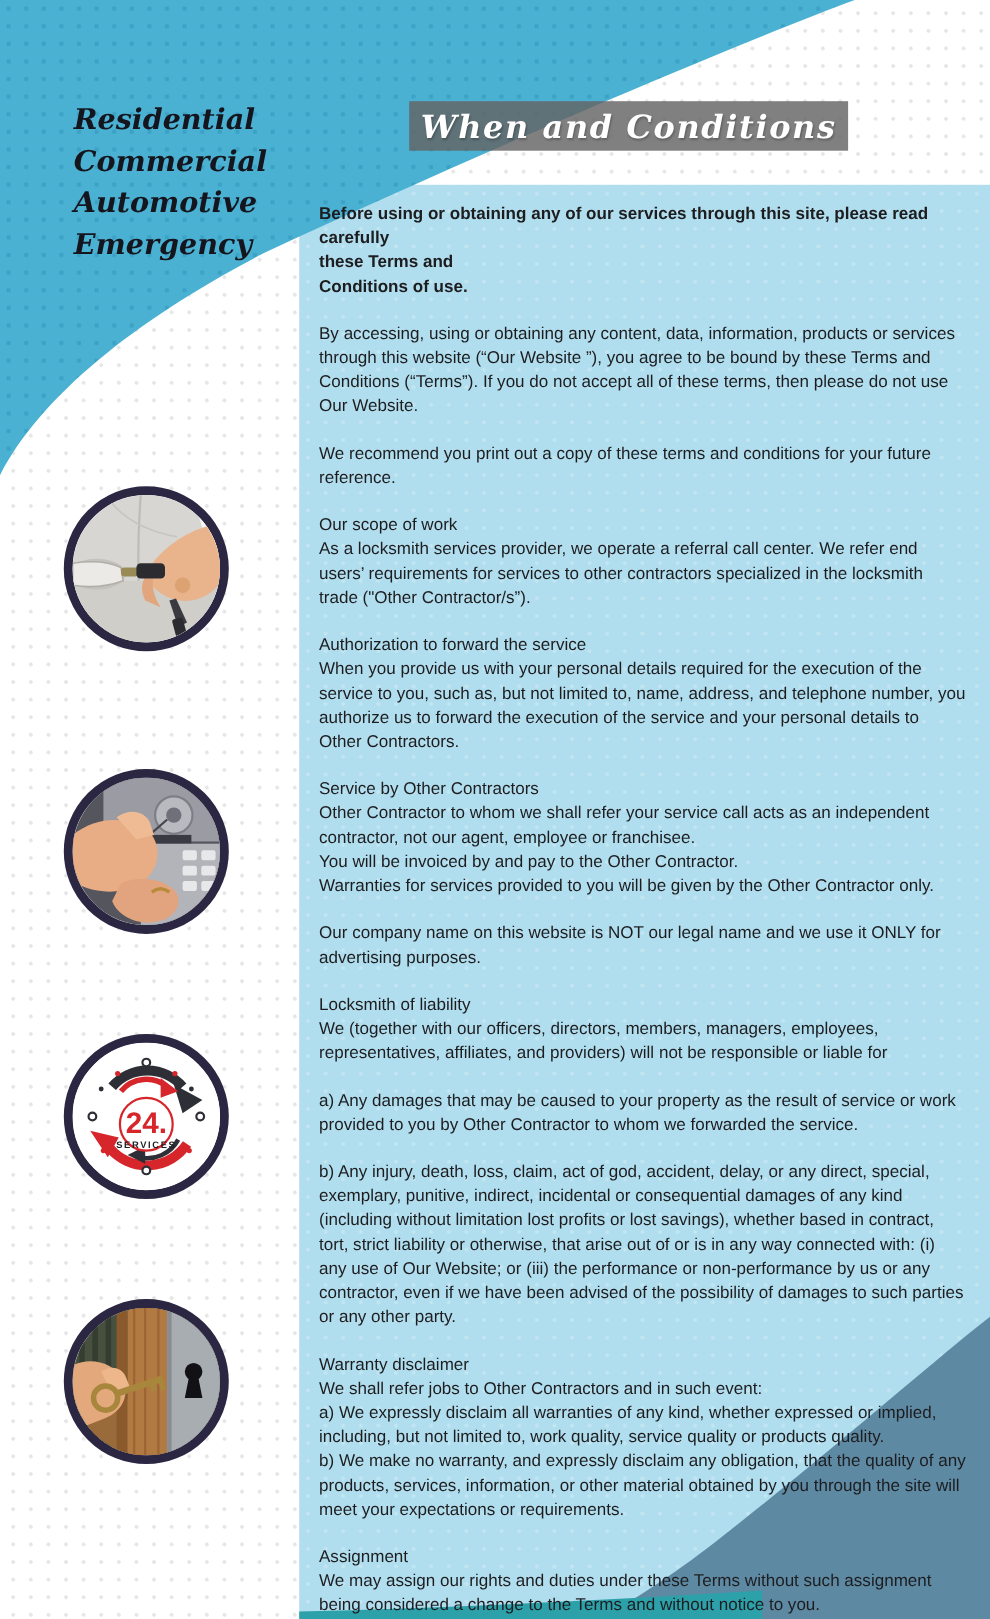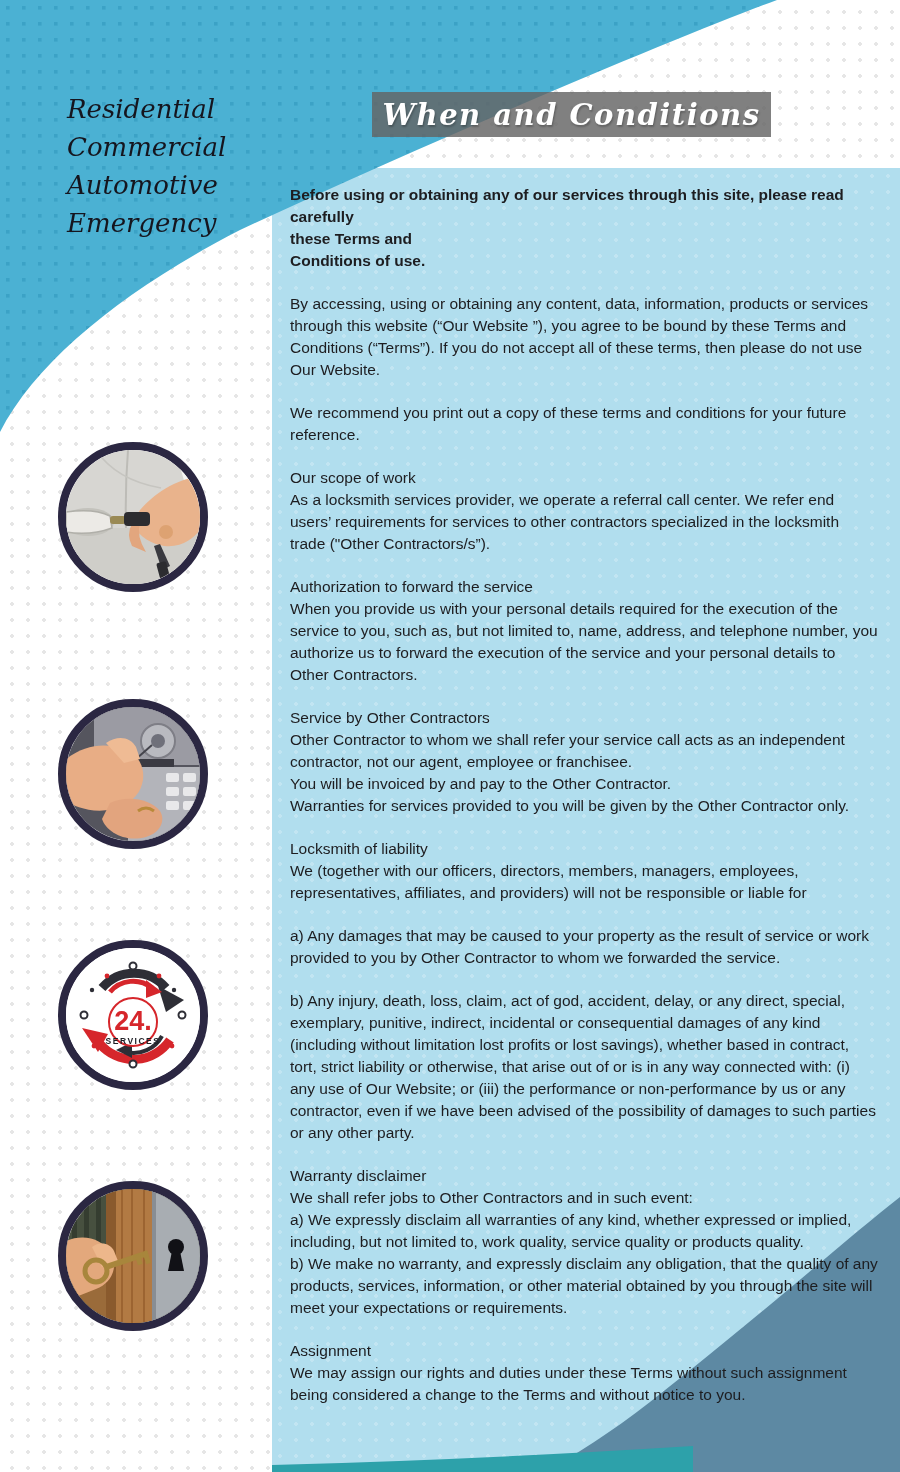--- a/index.html
+++ b/index.html
@@ -33,21 +33,21 @@
     font-size:29px; color:#ffffff; letter-spacing:1.5px; white-space:nowrap;
     text-shadow:1px 2px 2px rgba(0,0,0,0.25);
   }
   .logo{
     position:absolute; left:22px; top:40px; z-index:6;
     font-family:"DejaVu Serif", serif; font-style:italic; font-weight:700;
     font-size:31px; color:#ffffff; letter-spacing:1px; white-space:nowrap;
   }
   .services{position:absolute; left:67px; top:90px; z-index:6;}
   .service-item{
-    font-family:"DejaVu Serif", serif; font-style:italic; font-weight:400;
+    font-family:"DejaVu Serif", serif; font-style:italic; font-weight:700;
     font-size:26px; line-height:38px; color:#15151e; white-space:nowrap;
   }
   
   .terms{
     position:absolute; left:290px; top:184px; width:588px; z-index:5;
     color:#1d1d20; font-size:15.5px; line-height:22px;
   }
   .terms .section{margin-top:21px;}
   .terms .section:first-child{margin-top:0;font-weight:bold;}
   .terms h3{margin:0; font-size:15.5px; line-height:22px; font-weight:400;}
@@ -97,31 +97,34 @@
 Conditions of use.</p>
       </div>
       <div class="section">
         <p>By accessing, using or obtaining any content, data, information, products or services through this website (“Our Website ”), you agree to be bound by these Terms and Conditions (“Terms”). If you do not accept all of these terms, then please do not use Our Website.</p>
       </div>
       <div class="section">
         <p>We recommend you print out a copy of these terms and conditions for your future reference.</p>
       </div>
       <div class="section">
         <h3>Our scope of work</h3>
-        <p>As a locksmith services provider, we operate a referral call center. We refer end users’ requirements for services to other contractors specialized in the locksmith trade ("Other Contractors/s”).</p>
+        <p>As a locksmith services provider, we operate a referral call center. We refer end users’ requirements for services to other contractors specialized in the locksmith trade ("Other Contractor/s”).</p>
       </div>
       <div class="section">
         <h3>Authorization to forward the service</h3>
         <p>When you provide us with your personal details required for the execution of the service to you, such as, but not limited to, name, address, and telephone number, you authorize us to forward the execution of the service and your personal details to Other Contractors.</p>
       </div>
       <div class="section">
         <h3>Service by Other Contractors</h3>
         <p>Other Contractor to whom we shall refer your service call acts as an independent contractor, not our agent, employee or franchisee.
 You will be invoiced by and pay to the Other Contractor.
 Warranties for services provided to you will be given by the Other Contractor only.</p>
+      </div>
+      <div class="section">
+        <p>Our company name on this website is NOT our legal name and we use it ONLY for advertising purposes.</p>
       </div>
       <div class="section">
         <h3>Locksmith of liability</h3>
         <p>We (together with our officers, directors, members, managers, employees, representatives, affiliates, and providers) will not be responsible or liable for</p>
       </div>
       <div class="section">
         <p>a) Any damages that may be caused to your property as the result of service or work provided to you by Other Contractor to whom we forwarded the service.</p>
       </div>
       <div class="section">
         <p>b) Any injury, death, loss, claim, act of god, accident, delay, or any direct, special, exemplary, punitive, indirect, incidental or consequential damages of any kind (including without limitation lost profits or lost savings), whether based in contract, tort, strict liability or otherwise, that arise out of or is in any way connected with: (i) any use of Our Website; or (iii) the performance or non-performance by us or any contractor, even if we have been advised of the possibility of damages to such parties or any other party.</p>

